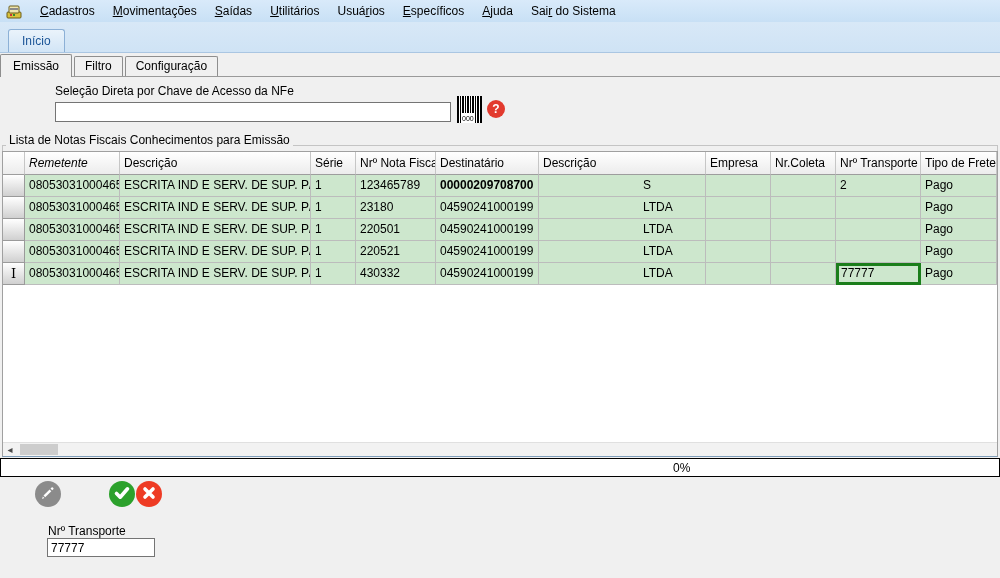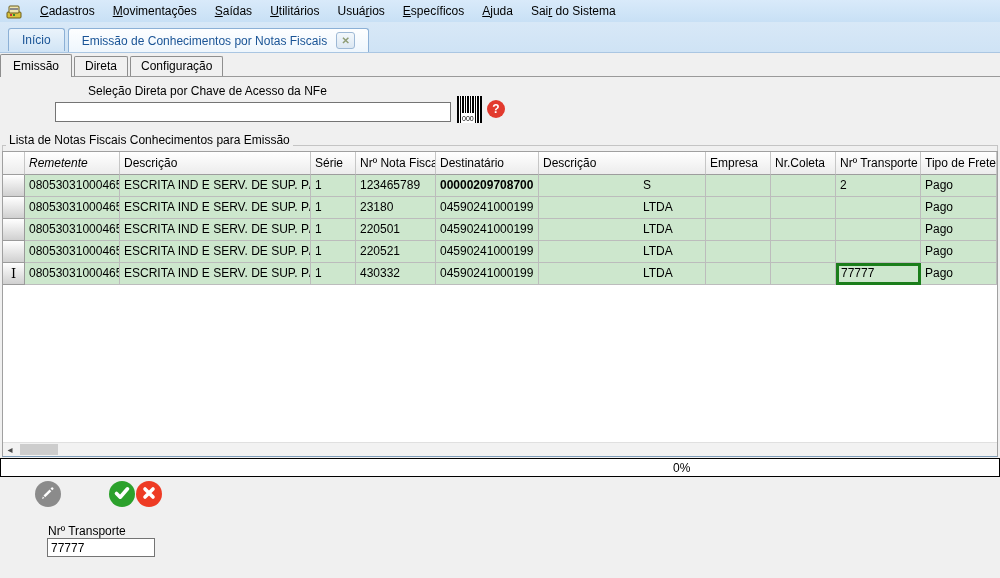--- a/index.html
+++ b/index.html
@@ -32,21 +32,21 @@
   
   .subtabline{position:absolute;left:0;top:76px;width:1000px;height:1px;background:#9a9a9a;}
   .subtabs{position:absolute;left:0;top:54px;height:23px;display:flex;align-items:center;}
   .subtab{height:20px;display:flex;align-items:center;padding:0 10px;margin-right:2px;
           border:1px solid #8e8e8e;border-bottom:none;border-radius:2px 2px 0 0;
           background:#f0f0f0;position:relative;z-index:1;box-sizing:border-box;}
   .subtab.active{height:23px;z-index:3;padding:0 12px;}
   .subtab.active::after{content:"";position:absolute;left:0;right:0;bottom:-1px;height:2px;background:#f0f0f0;}
 
   
-  .nfe-label{position:absolute;left:55px;top:84px;margin-left:33px;}
+  .nfe-label{position:absolute;left:55px;top:84px;}
   .nfe-input{position:absolute;left:55px;top:102px;width:396px;height:20px;
              background:#fff;border:1px solid #747474;box-sizing:border-box;
              font-family:"Liberation Sans",sans-serif;font-size:12px;padding:0 3px;}
   .barcode{position:absolute;left:457px;top:96px;}
   .help-icon{position:absolute;left:487px;top:100px;width:18px;height:18px;border-radius:50%;
              background:#e23a2e;color:#fff;font-weight:bold;font-size:12px;
              display:flex;align-items:center;justify-content:center;}
 
   
   .groupbox{position:absolute;left:2px;top:145px;width:996px;height:312px;
@@ -121,31 +121,27 @@
         <span class="menu-item"><u>A</u>juda</span>
         <span class="menu-item">Sai<u>r</u> do Sistema</span>
       </span>
   </div>
 
   <div class="tabstrip">
     <span id="top-tabs" style="display:flex;align-items:flex-start;">
         <div class="toptab">
           <span>Início</span>
         </div>
-        <div class="toptab active">
-          <span>Emissão de Conhecimentos por Notas Fiscais</span>
-          <div class="tab-close">✕</div>
-        </div>
       </span>
   </div>
 
   <div class="subtabline"></div>
   <div class="subtabs" id="sub-tabs">
       <div class="subtab active">Emissão</div>
-      <div class="subtab">Direta</div>
+      <div class="subtab">Filtro</div>
       <div class="subtab">Configuração</div>
     </div>
 
   <div class="nfe-label">Seleção Direta por Chave de Acesso da NFe</div>
   <input class="nfe-input" type="text" value="" style="">
   <span class="barcode">
     <svg width="25" height="27" viewBox="0 0 25 27">
       <rect x="0" y="0" width="25" height="27" fill="#fff"></rect>
       <rect x="0" y="0" width="2" height="27" fill="#000"></rect>
       <rect x="3" y="0" width="1" height="27" fill="#000"></rect>

